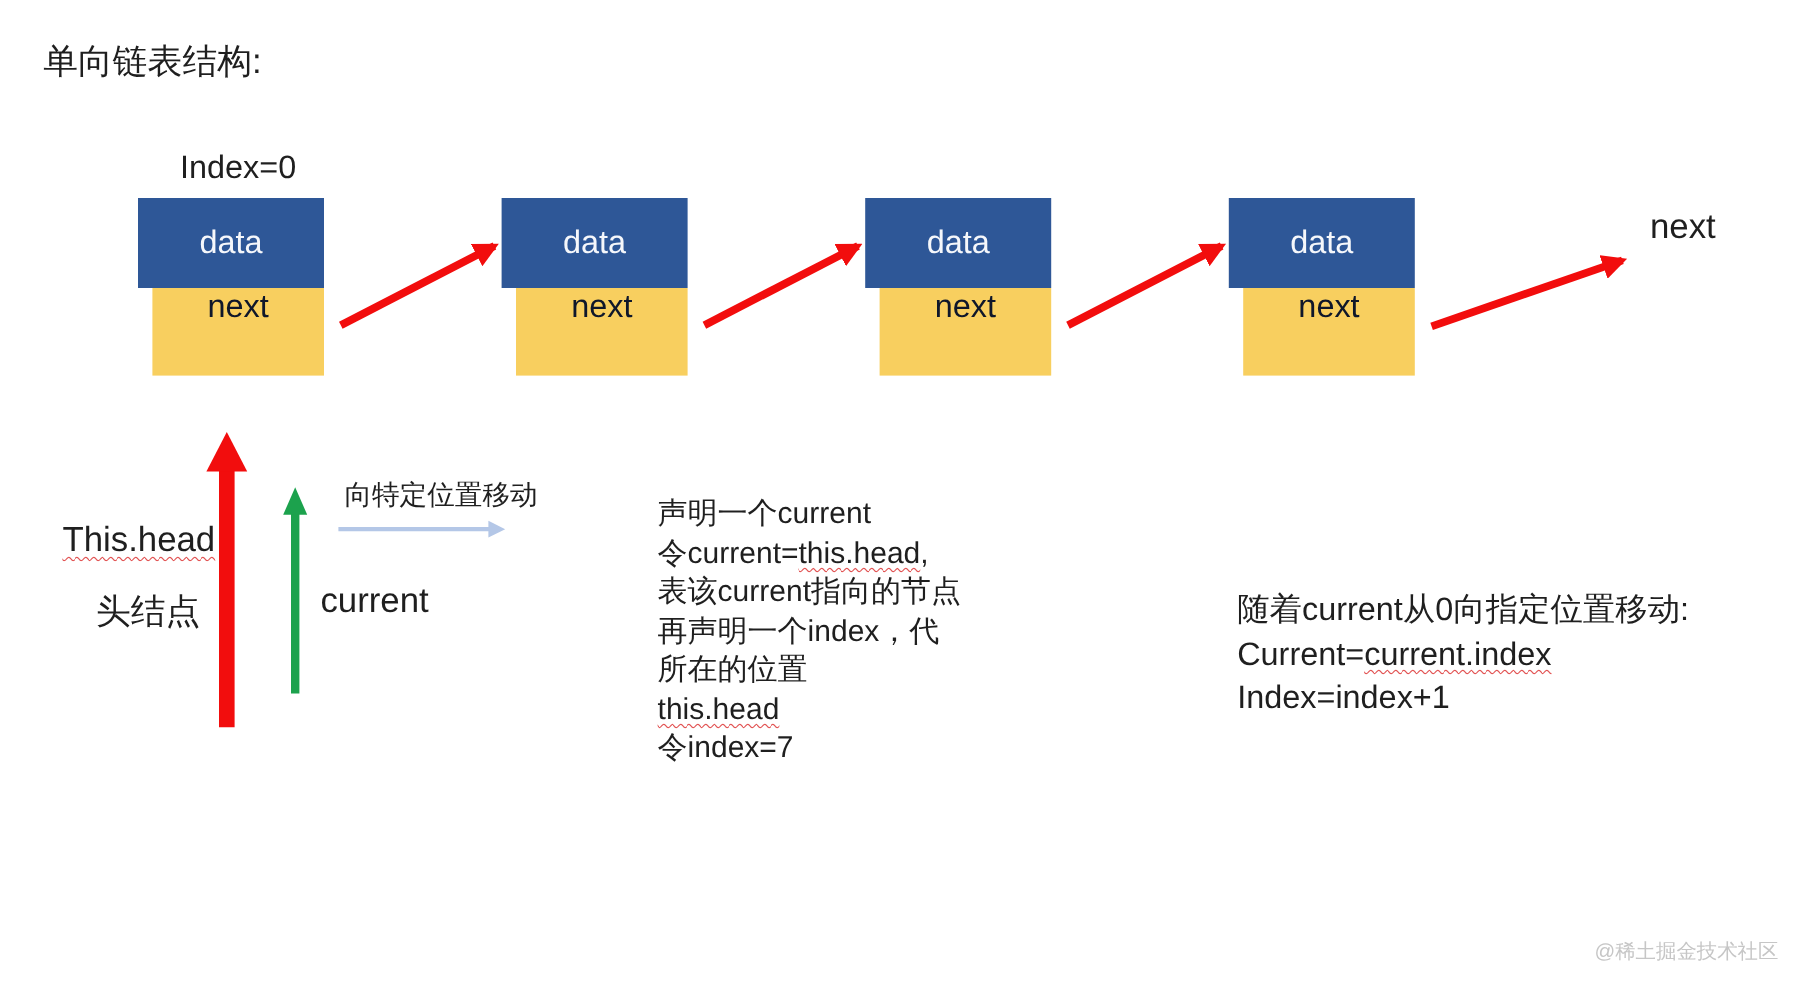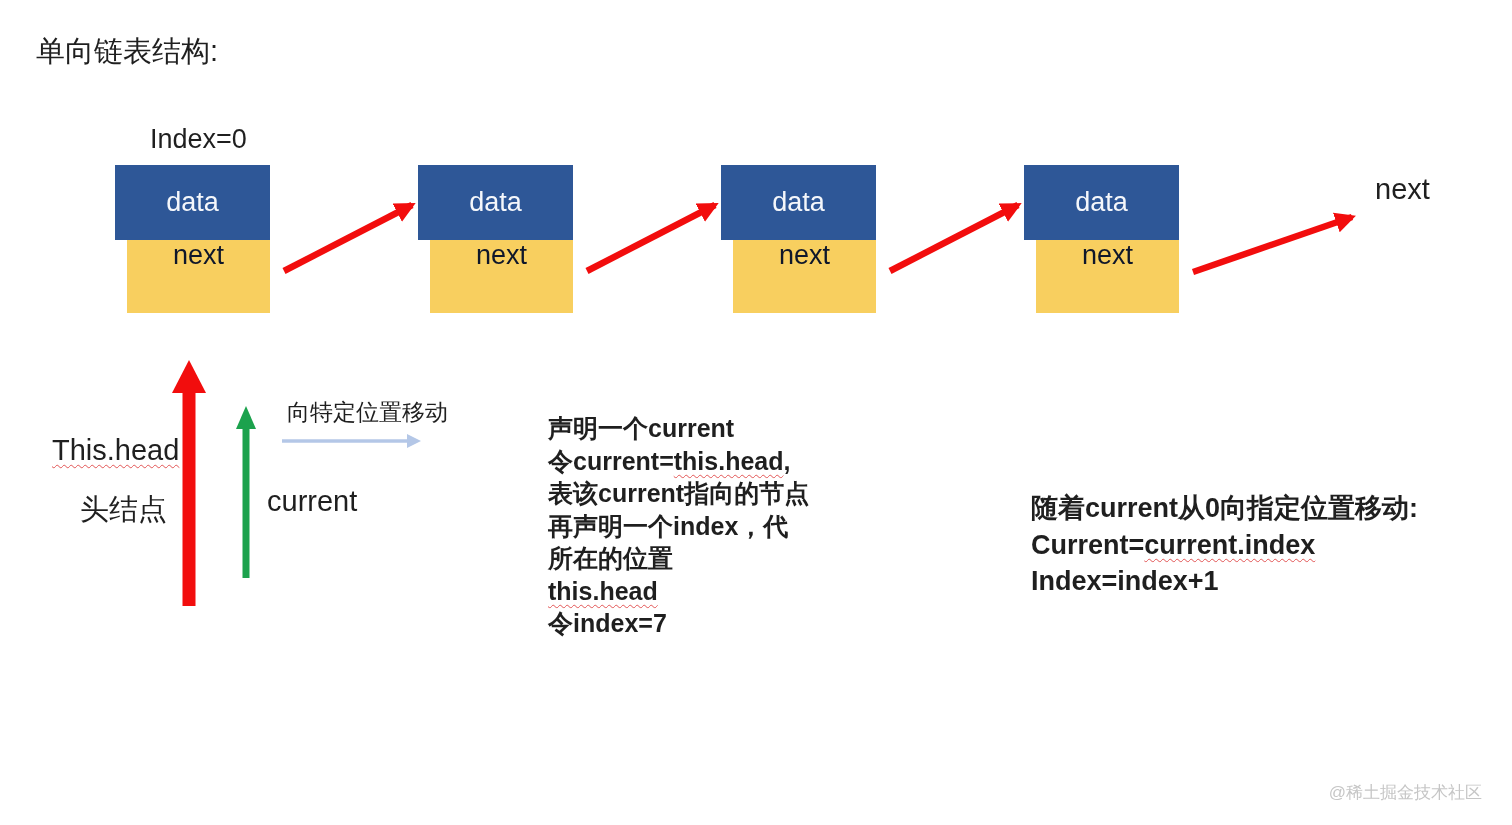--- a/index.html
+++ b/index.html
@@ -68,21 +68,21 @@
     text-decoration-color: #e25555;
     text-decoration-thickness: 1px;
     text-underline-offset: 4px;
   }
 
   #this-head     { left: 52px;  top: 434px; font-size: 29px; }
   #head-sublabel { left: 80px;  top: 490px; font-size: 29px; }
   #current-label { left: 267px; top: 485px; font-size: 29px; }
   #move-hint     { left: 287px; top: 397px; font-size: 23px; }
 
-  .note { position: absolute; font-weight: bold; }
+  .note { position: absolute; }
   #declare-note { left: 548px;  top: 412px; font-size: 25px; line-height: 32.5px; }
   #move-note    { left: 1031px; top: 490px; font-size: 27px; line-height: 36.5px; }
   .note .line { white-space: nowrap; }
 
   #watermark {
     right: 30px; top: 781px;
     font-size: 17px;
     color: var(--watermark-gray);
   }
 </style>

